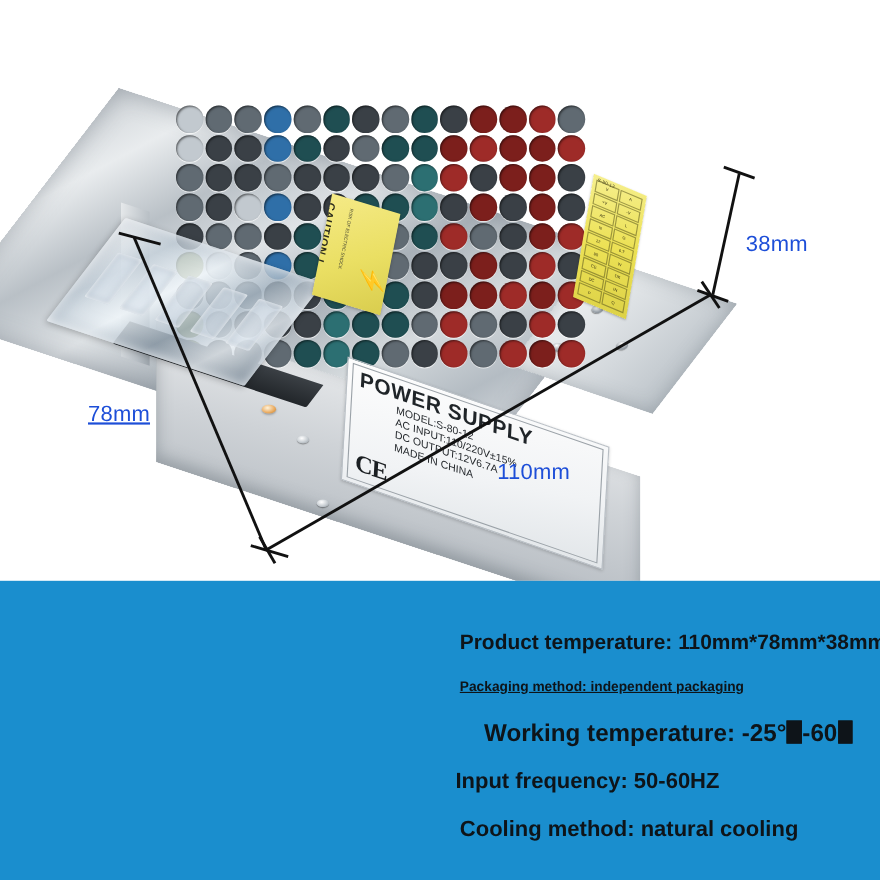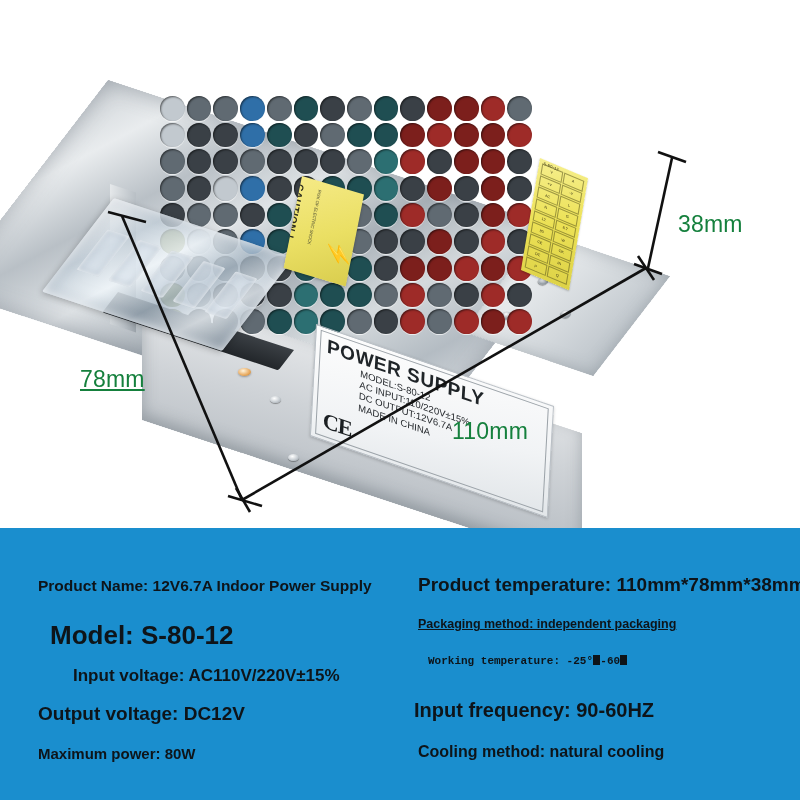--- a/index.html
+++ b/index.html
@@ -297,22 +297,22 @@
   
   #dims {
     position: absolute;
     left: 0; top: 0;
     width: 800px; height: 528px;
     pointer-events: none;
   }
   .dim-label {
     position: absolute;
     font-family: "Liberation Sans", sans-serif;
-    font-size: 23px;
-    color: #15803d;
+    font-size: 20px;
+    color: #1d4ed8;
     white-space: nowrap;
     letter-spacing: .2px;
     text-align: right;
   }
   #dim-78  { left: 80px;  top: 366px; text-decoration: underline; }
   #dim-110 { left: 452px; top: 418px; }
   #dim-38  { left: 678px; top: 211px; }
 
   
   #spec-panel {
@@ -342,23 +342,23 @@
   
   #row-product-name { left: 38px;  top: 578px - 528px; font-size: 15.5px; }
   #row-model        { left: 50px;  top: 94px;  font-size: 26px; }
   #row-input-volt   { left: 73px;  top: 139px; font-size: 17px; }
   #row-output-volt  { left: 38px;  top: 176px; font-size: 19px; }
   #row-max-power    { left: 38px;  top: 218px; font-size: 15px; }
 
   
   #row-dimensions   { left: 18px;  top: 47px;  font-size: 19px; }
   #row-packaging    { left: 18px;  top: 90px;  font-size: 12.5px; text-decoration: underline; }
-  #row-temperature  { left: 28px;  top: 127px; font-size: 11px; font-family: Liberation Mono, monospace; }
+  #row-temperature  { left: 40px;  top: 127px; font-size: 22px; }
   #row-frequency    { left: 14px;  top: 172px; font-size: 20px; }
-  #row-cooling      { left: 18px;  top: 216px; font-size: 16px; }
+  #row-cooling      { left: 18px;  top: 216px; font-size: 20px; }
 
   .tofu {
     display: inline-block;
     width: .62em;
     height: .95em;
     vertical-align: -.12em;
     background: #0e1419;
     border: 1px solid #0e1419;
     margin: 0 .02em;
   }
@@ -589,33 +589,26 @@
       </svg>
       <div class="dim-label" id="dim-78">78mm</div>
       <div class="dim-label" id="dim-110">110mm</div>
       <div class="dim-label" id="dim-38">38mm</div>
     </div>
 
   </div>
 
   <div id="spec-panel">
 
-    <div class="col" id="spec-left">
-      <div class="spec-row" id="row-product-name" style="left:38px; top:50px; font-size:15.5px;">Product Name: 12V6.7A Indoor Power Supply</div>
-      <div class="spec-row" id="row-model">Model: S-80-12</div>
-      <div class="spec-row" id="row-input-volt">Input voltage: AC110V/220V±15%</div>
-      <div class="spec-row" id="row-output-volt">Output voltage: DC12V</div>
-      <div class="spec-row" id="row-max-power">Maximum power: 80W</div>
-    </div>
 
     <div class="col" id="spec-right">
       <div class="spec-row" id="row-dimensions">Product temperature: 110mm*78mm*38mm</div>
       <div class="spec-row" id="row-packaging">Packaging method: independent packaging</div>
       <div class="spec-row" id="row-temperature">
         <span>Working temperature: -25°</span><span class="tofu"></span><span>-60</span><span class="tofu"></span>
       </div>
-      <div class="spec-row" id="row-frequency">Input frequency: 90-60HZ</div>
+      <div class="spec-row" id="row-frequency">Input frequency: 50-60HZ</div>
       <div class="spec-row" id="row-cooling">Cooling method: natural cooling</div>
     </div>
 
   </div>
 
 </div>
 
 </body></html>

